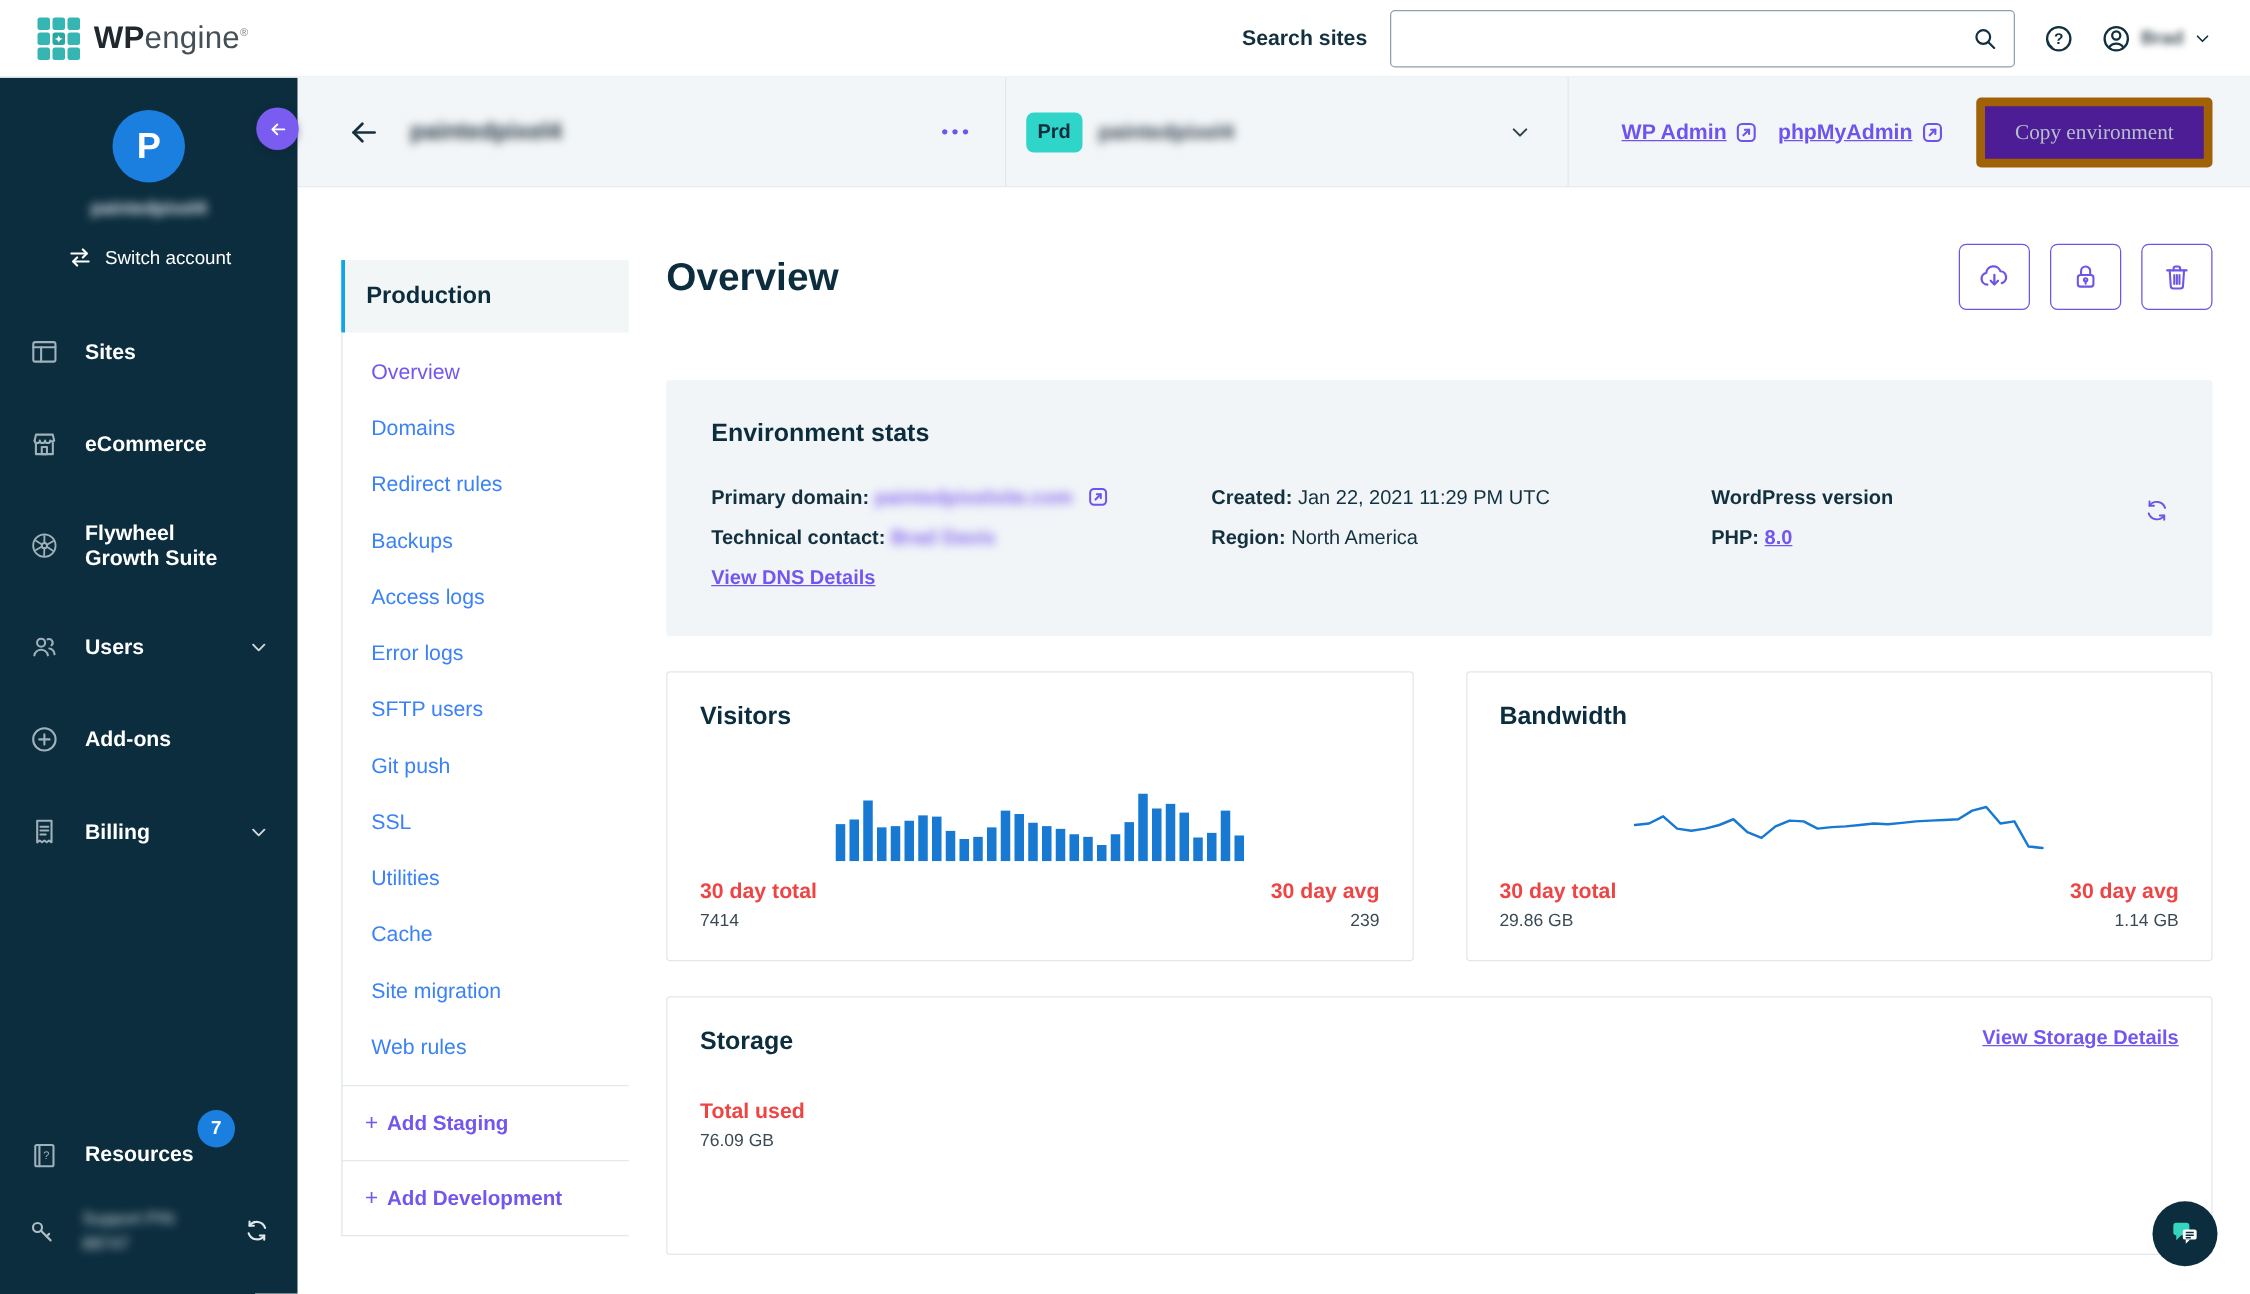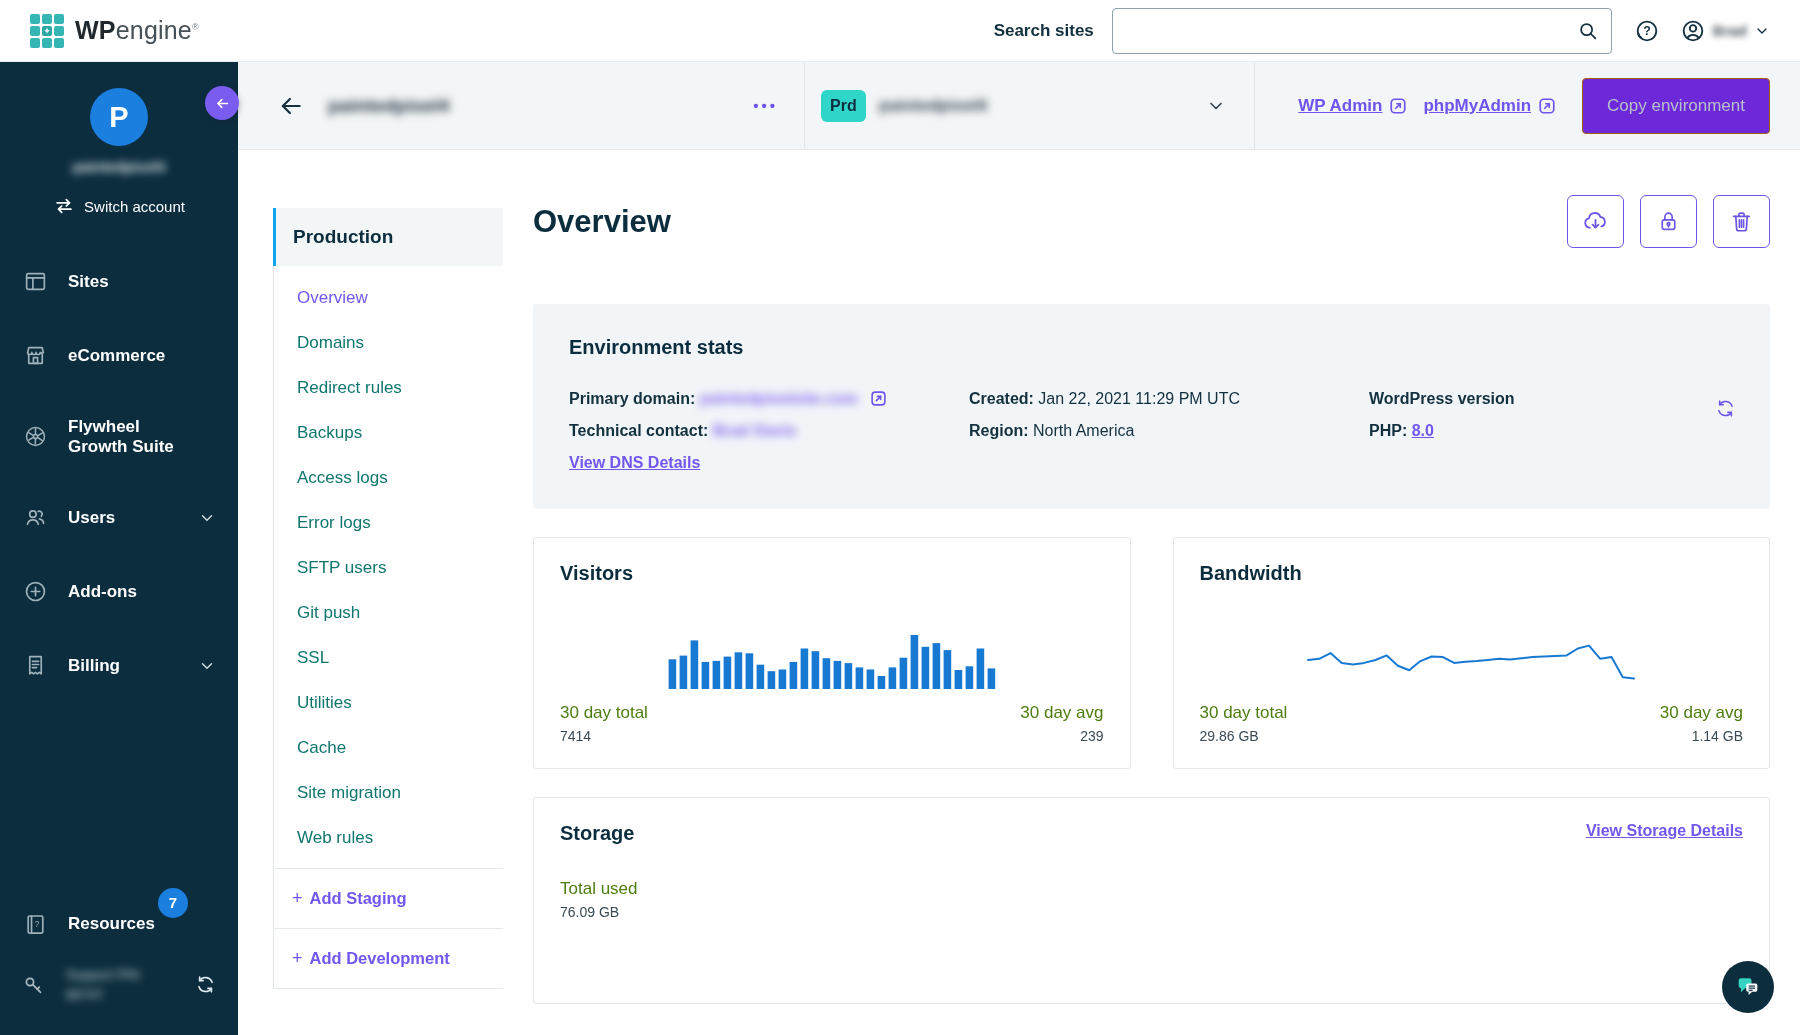--- a/index.html
+++ b/index.html
@@ -78,33 +78,33 @@
   .back-btn { background:none; border:none; cursor:pointer; display:flex; margin-right:24px; }
   .site-title { font-size:19px; font-weight:700; color:#22333e; }
   .ellipsis-btn { background:none; border:none; color:#6f53ee; font-size:15px; letter-spacing:3px;
     margin-left:auto; cursor:pointer; font-weight:700; }
   .env-badge { background:#2fd5c8; color:#0c2d3e; font-weight:800; font-size:16px;
     padding:7px 9px; border-radius:6px; margin-right:13px; }
   .env-name { font-size:17px; font-weight:600; color:#33434e; }
   .env-chevron { margin-left:auto; display:flex; }
   .env-link { color:#6f53ee; font-size:17px; font-weight:700; text-decoration:underline; cursor:pointer; }
   .ext-ic { margin:0 16px 0 7px; display:inline-flex; vertical-align:-3px; }
-  .copy-env-btn { height:56px; padding:0 24px; margin-left:10px; background:#6d28d9;
-    border:1px solid #a16207; border-radius:4px; color:#b6c1cc; font-size:17px;
-    font-family:Liberation Sans, sans-serif; cursor:pointer; }
+  .copy-env-btn { height:56px; padding:0 24px; margin-left:10px; background:#4c1d95;
+    border:7px solid #a16207; border-radius:4px; color:#b6c1cc; font-size:17px;
+    font-family:Liberation Serif, serif; cursor:pointer; }
 
   
   .main { flex:1; display:flex; background:#fff; min-height:0; }
 
   
   .submenu { width:230px; flex:0 0 auto; margin:58px 0 0 35px; }
   .prod-header { height:58px; background:#f3f6f7; border-left:3px solid #0ea5e9;
     display:flex; align-items:center; padding-left:17px; font-size:19px; font-weight:700; color:#0c2d3e; }
   .submenu-list { list-style:none; border-left:1px solid #e0e6ea; padding:22px 0 20px 23px; }
-  .submenu-list li { font-size:17px; color:#0f766e; margin-bottom:25px; cursor:pointer; }
+  .submenu-list li { font-size:17px; color:#3b82f6; margin-bottom:25px; cursor:pointer; }
   .submenu-list li:last-child { margin-bottom:0; }
   .submenu-list li.active { color:#7356f0; }
   .add-item { border-left:1px solid #e0e6ea; border-top:1px solid #e3e8ec;
     padding:19px 0 19px 18px; color:#7356f0; font-size:16.5px; font-weight:700; cursor:pointer; }
   .add-item:last-child { border-bottom:1px solid #e3e8ec; }
   .add-item .plus { font-size:18px; margin-right:7px; font-weight:400; }
 
   
   .panel { flex:1; margin:45px 30px 0 30px; min-width:0; }
   .panel-head { display:flex; align-items:center; justify-content:space-between; }
@@ -126,21 +126,21 @@
     cursor:pointer; display:flex; }
 
   
   .cards-row { display:flex; gap:42px; margin-top:28px; }
   .card { background:#fff; border:1px solid #e2e7eb; border-radius:3px; padding:24px 26px;
     display:flex; flex-direction:column; }
   .card.half { flex:1; height:232px; }
   .card-title { font-size:20px; font-weight:800; color:#0c2d3e; }
   .chart-wrap { flex:1; display:flex; align-items:flex-end; justify-content:center; padding-bottom:14px; }
   .card-stats { display:flex; justify-content:space-between; }
-  .stat-label { font-size:17px; font-weight:400; color:#4d7c0f; }
+  .stat-label { font-size:17px; font-weight:700; color:#ef4444; }
   .stat-value { font-size:14px; color:#3a4a54; margin-top:5px; }
   .stat-right { text-align:right; }
   .storage-card { margin-top:28px; height:207px; }
   .storage-head { display:flex; justify-content:space-between; align-items:flex-start; }
   .storage-body { margin-top:34px; }
 
   
   .chat-fab { position:absolute; right:26px; bottom:22px; width:52px; height:52px;
     border-radius:50%; background:#0c2d3e; border:none; cursor:pointer;
     display:flex; align-items:center; justify-content:center; z-index:20; }

